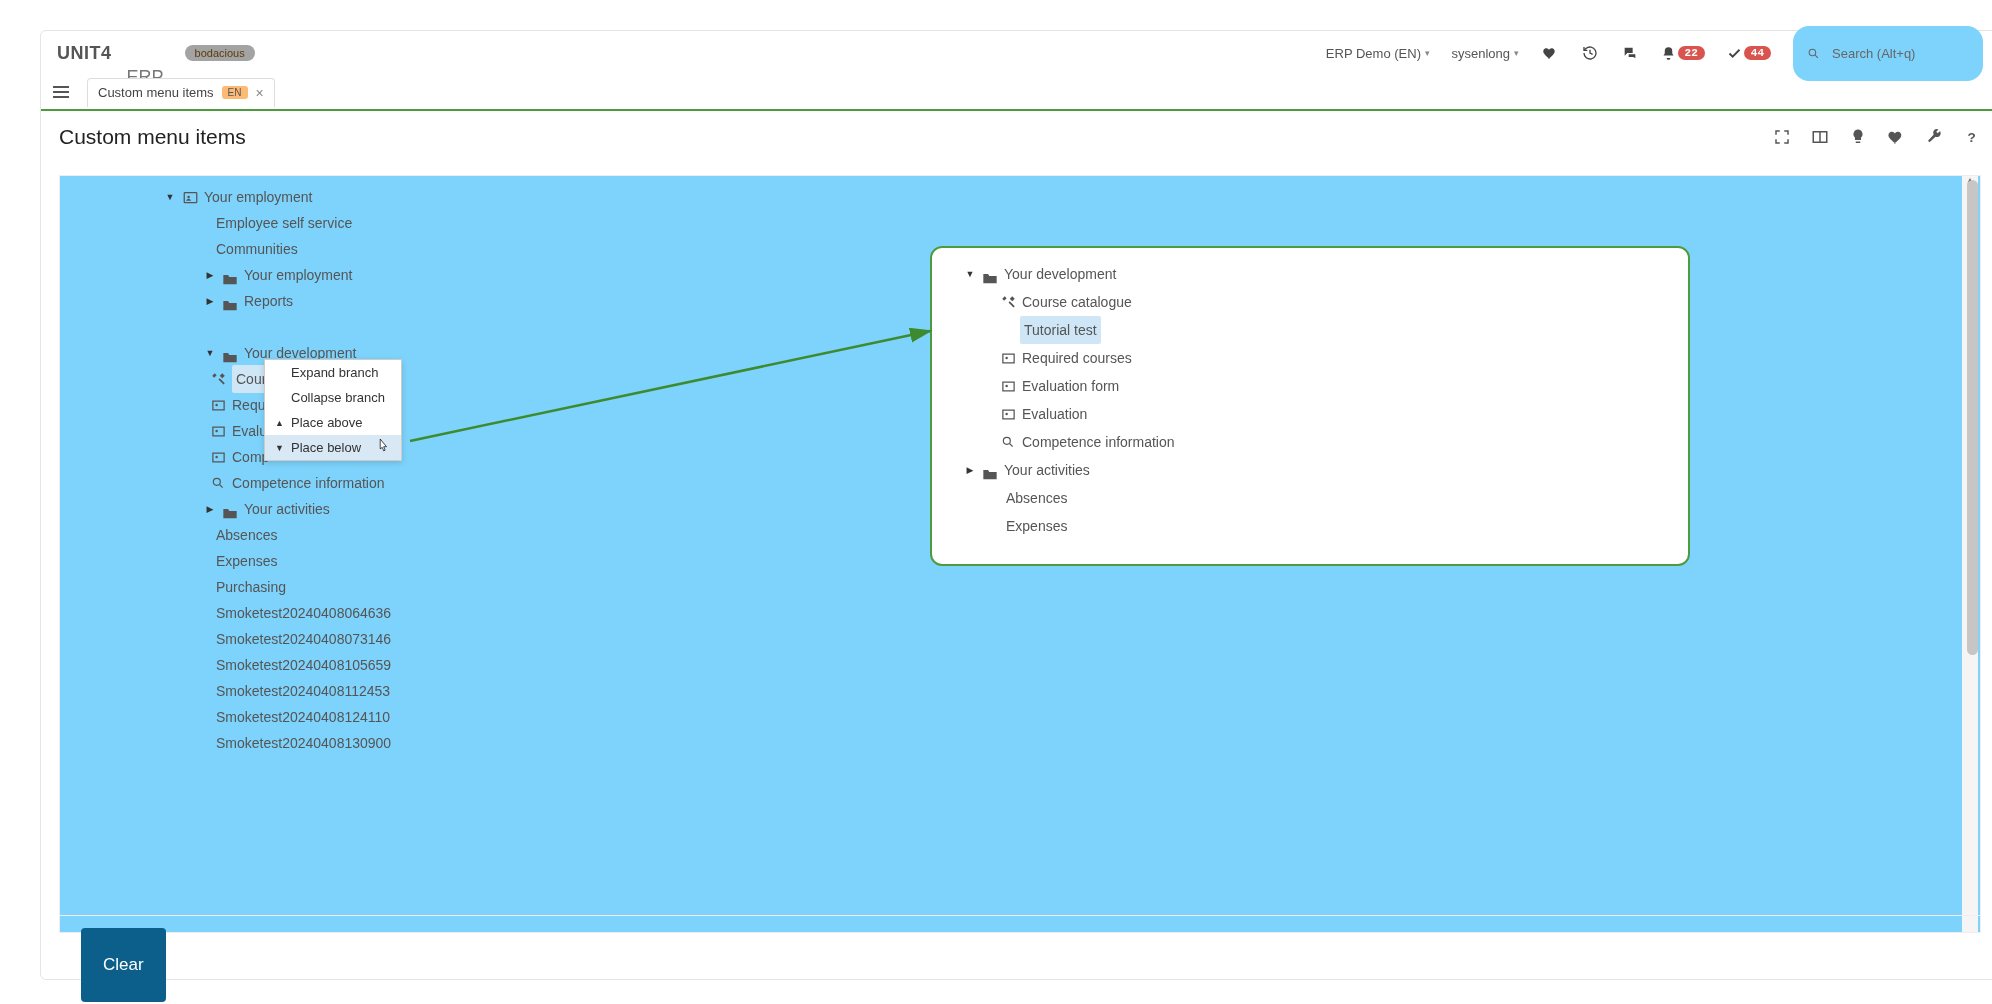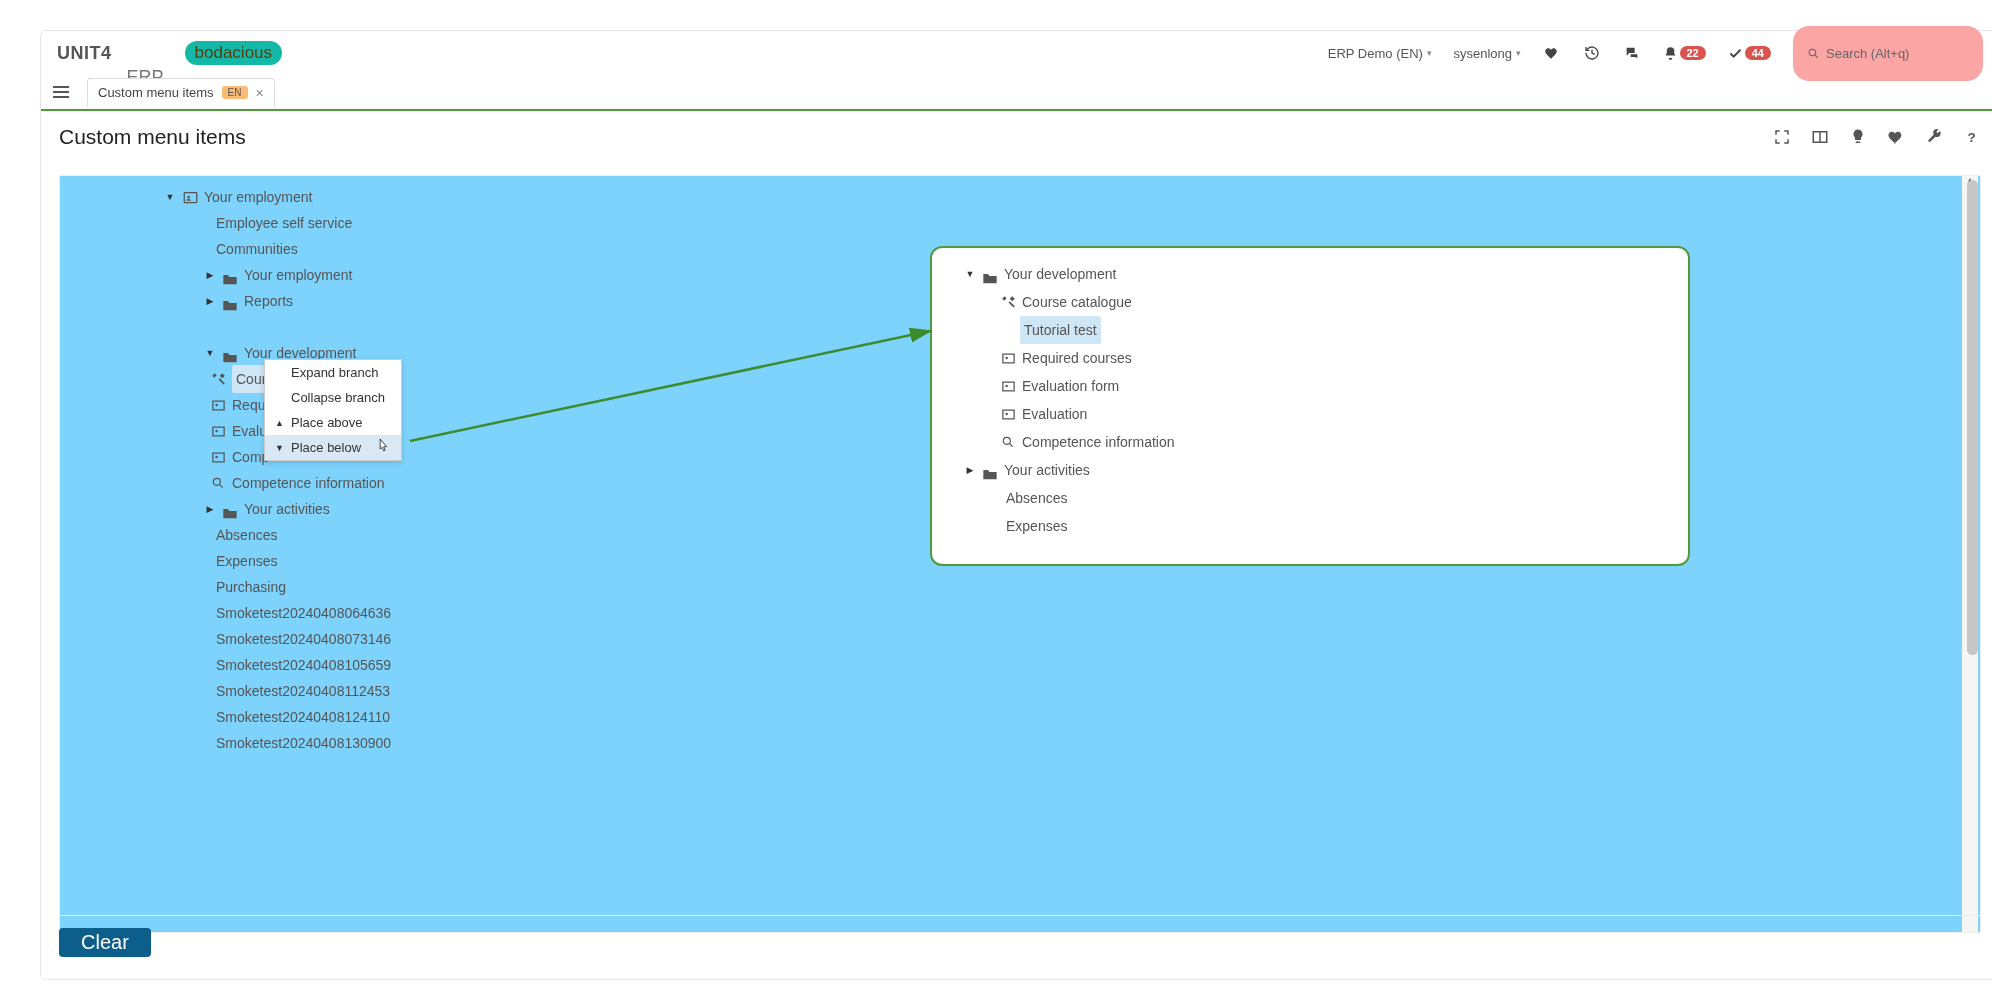--- a/index.html
+++ b/index.html
@@ -25,28 +25,28 @@
   .topbar {
     display: flex;
     align-items: center;
     height: 44px;
     padding: 0 16px;
   }
   .logo-area { display:flex; align-items:center; gap:15px; }
   .logo-text { font-weight:600; color:#555; font-size:18px; letter-spacing:0.5px;}
   .logo-text .num4 { color:#555; }
   .logo-sub { color:#777; font-size:18px; font-weight:400;margin-top:48px;}
-  .env-pill { background:#14b8a6; color:#5a3b0a; border-radius:12px; padding:2px 10px; font-size:17px; margin-left:6px;}
+  .env-pill { background:#a3a3a3; color:#5a3b0a; border-radius:12px; padding:2px 10px; font-size:11px; margin-left:6px;}
   .topbar-right { margin-left:auto; display:flex; align-items:center; gap:22px; color:#555;}
   .dd { display:flex; align-items:center; gap:4px; cursor:pointer;}
   .caret-sm { font-size:9px; color:#888;}
   .icon-btn { width:18px; height:18px; display:inline-flex; align-items:center; justify-content:center; color:#444; cursor:pointer;}
   .badge-wrap { display:flex; align-items:center; gap:2px;}
-  .badge { background:#d9534f; color:#fff; border-radius:10px; padding:1px 7px; font-size:11px; font-weight:600;}
-  .search-box { background:#fca5a5; border-radius:16px; padding:20px 14px; display:flex; align-items:center; gap:6px; color:#666; font-size:13px; width:190px;}
+  .badge { background:#d9534f; color:#fff; border-radius:10px; padding:1px 7px; font-size:11px; font-weight:600;font-family:Liberation Mono, monospace;}
+  .search-box { background:#7dd3fc; border-radius:16px; padding:20px 14px; display:flex; align-items:center; gap:12px; color:#666; font-size:13px; width:190px;}
   
   .tabstrip { display:flex; align-items:center; height:36px; border-bottom:2px solid #4e9b3e; padding-left:12px;}
   .hamburger { width:24px; height:24px; display:flex; flex-direction:column; justify-content:center; gap:3px; margin-right:10px; cursor:pointer;}
   .hamburger span { display:block; height:2px; background:#555; width:16px;}
   .tab { background:#fff; border:1px solid #ddd; border-bottom:none; border-radius:4px 4px 0 0; padding:6px 10px; display:flex; align-items:center; gap:8px; font-size:13px; color:#444;}
   .tab .lang { background:#fdba74; border-radius:3px; padding:1px 6px; font-size:10px; color:#555;}
   .tab .close { color:#888; cursor:pointer; font-size:14px;}
   
   .pagehead { display:flex; align-items:center; padding:14px 18px 10px 18px;}
   .pagehead h1 { font-size:21px; font-weight:400; color:#222;}
@@ -117,21 +117,21 @@
   
   .arrow-svg { position:absolute; left:340px; top:75px; width:560px; height:250px; z-index:5; pointer-events:none;}
 
   
   .sb-track { position:absolute; right:2px; top:0; bottom:0; width:16px; background:#f5f5f5;}
   .sb-thumb { position:absolute; right:2px; top:4px; width:11px; height:475px; background:#c6c6c6; border-radius:6px;}
   .sb-arrow-up { position:absolute; right:2px; top:-2px; width:16px; height:16px; font-size:10px; color:#666; text-align:center;}
 
   
   .footer { position:absolute; left:18px; bottom:14px; right:18px; height:50px; border-top:1px solid #eee; padding-top:12px;}
-  .btn-clear { background:#0b5f8a; color:#fff; border:none; border-radius:4px; padding:3px 22px; font-size:20px; cursor:pointer;}
+  .btn-clear { background:#0b5f8a; color:#fff; border:none; border-radius:4px; padding:27px 22px; font-size:17px; cursor:pointer;margin-left:22px;}
 
   
   .cursor {
     position:absolute;
     left:316px; top:261px;
     width:14px; height:18px;
     z-index:20;
     pointer-events:none;
   }
 </style>

